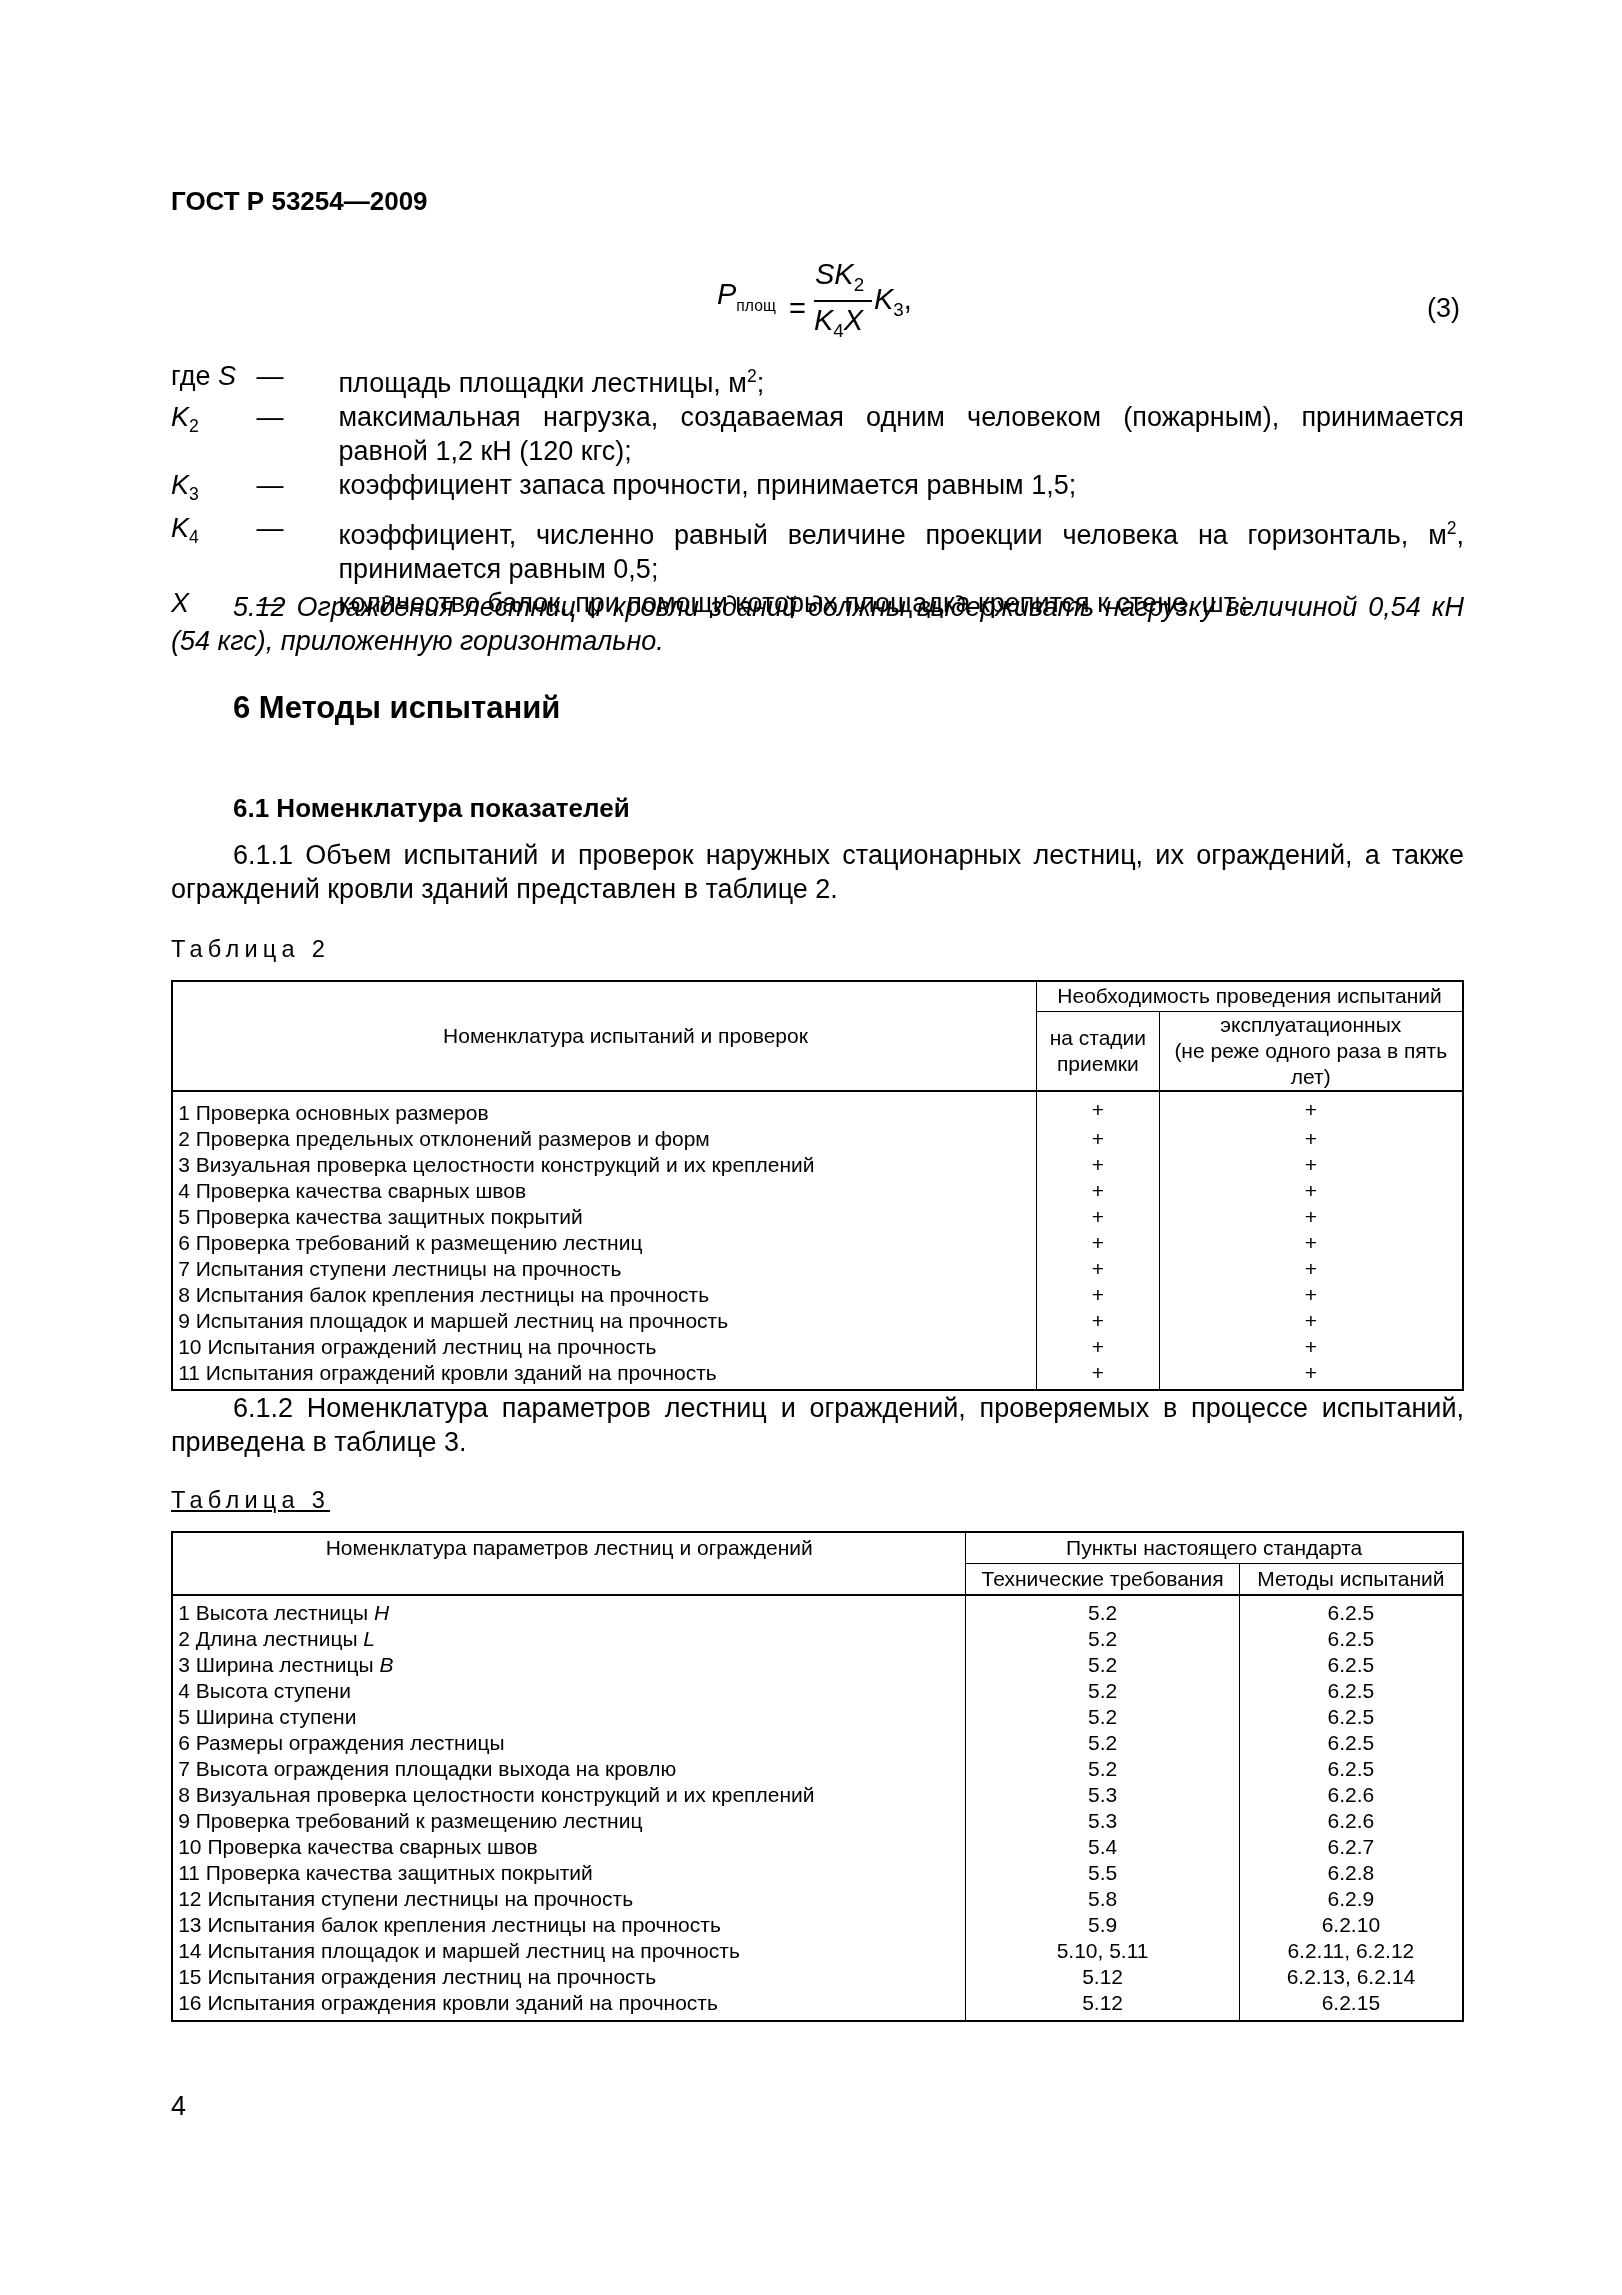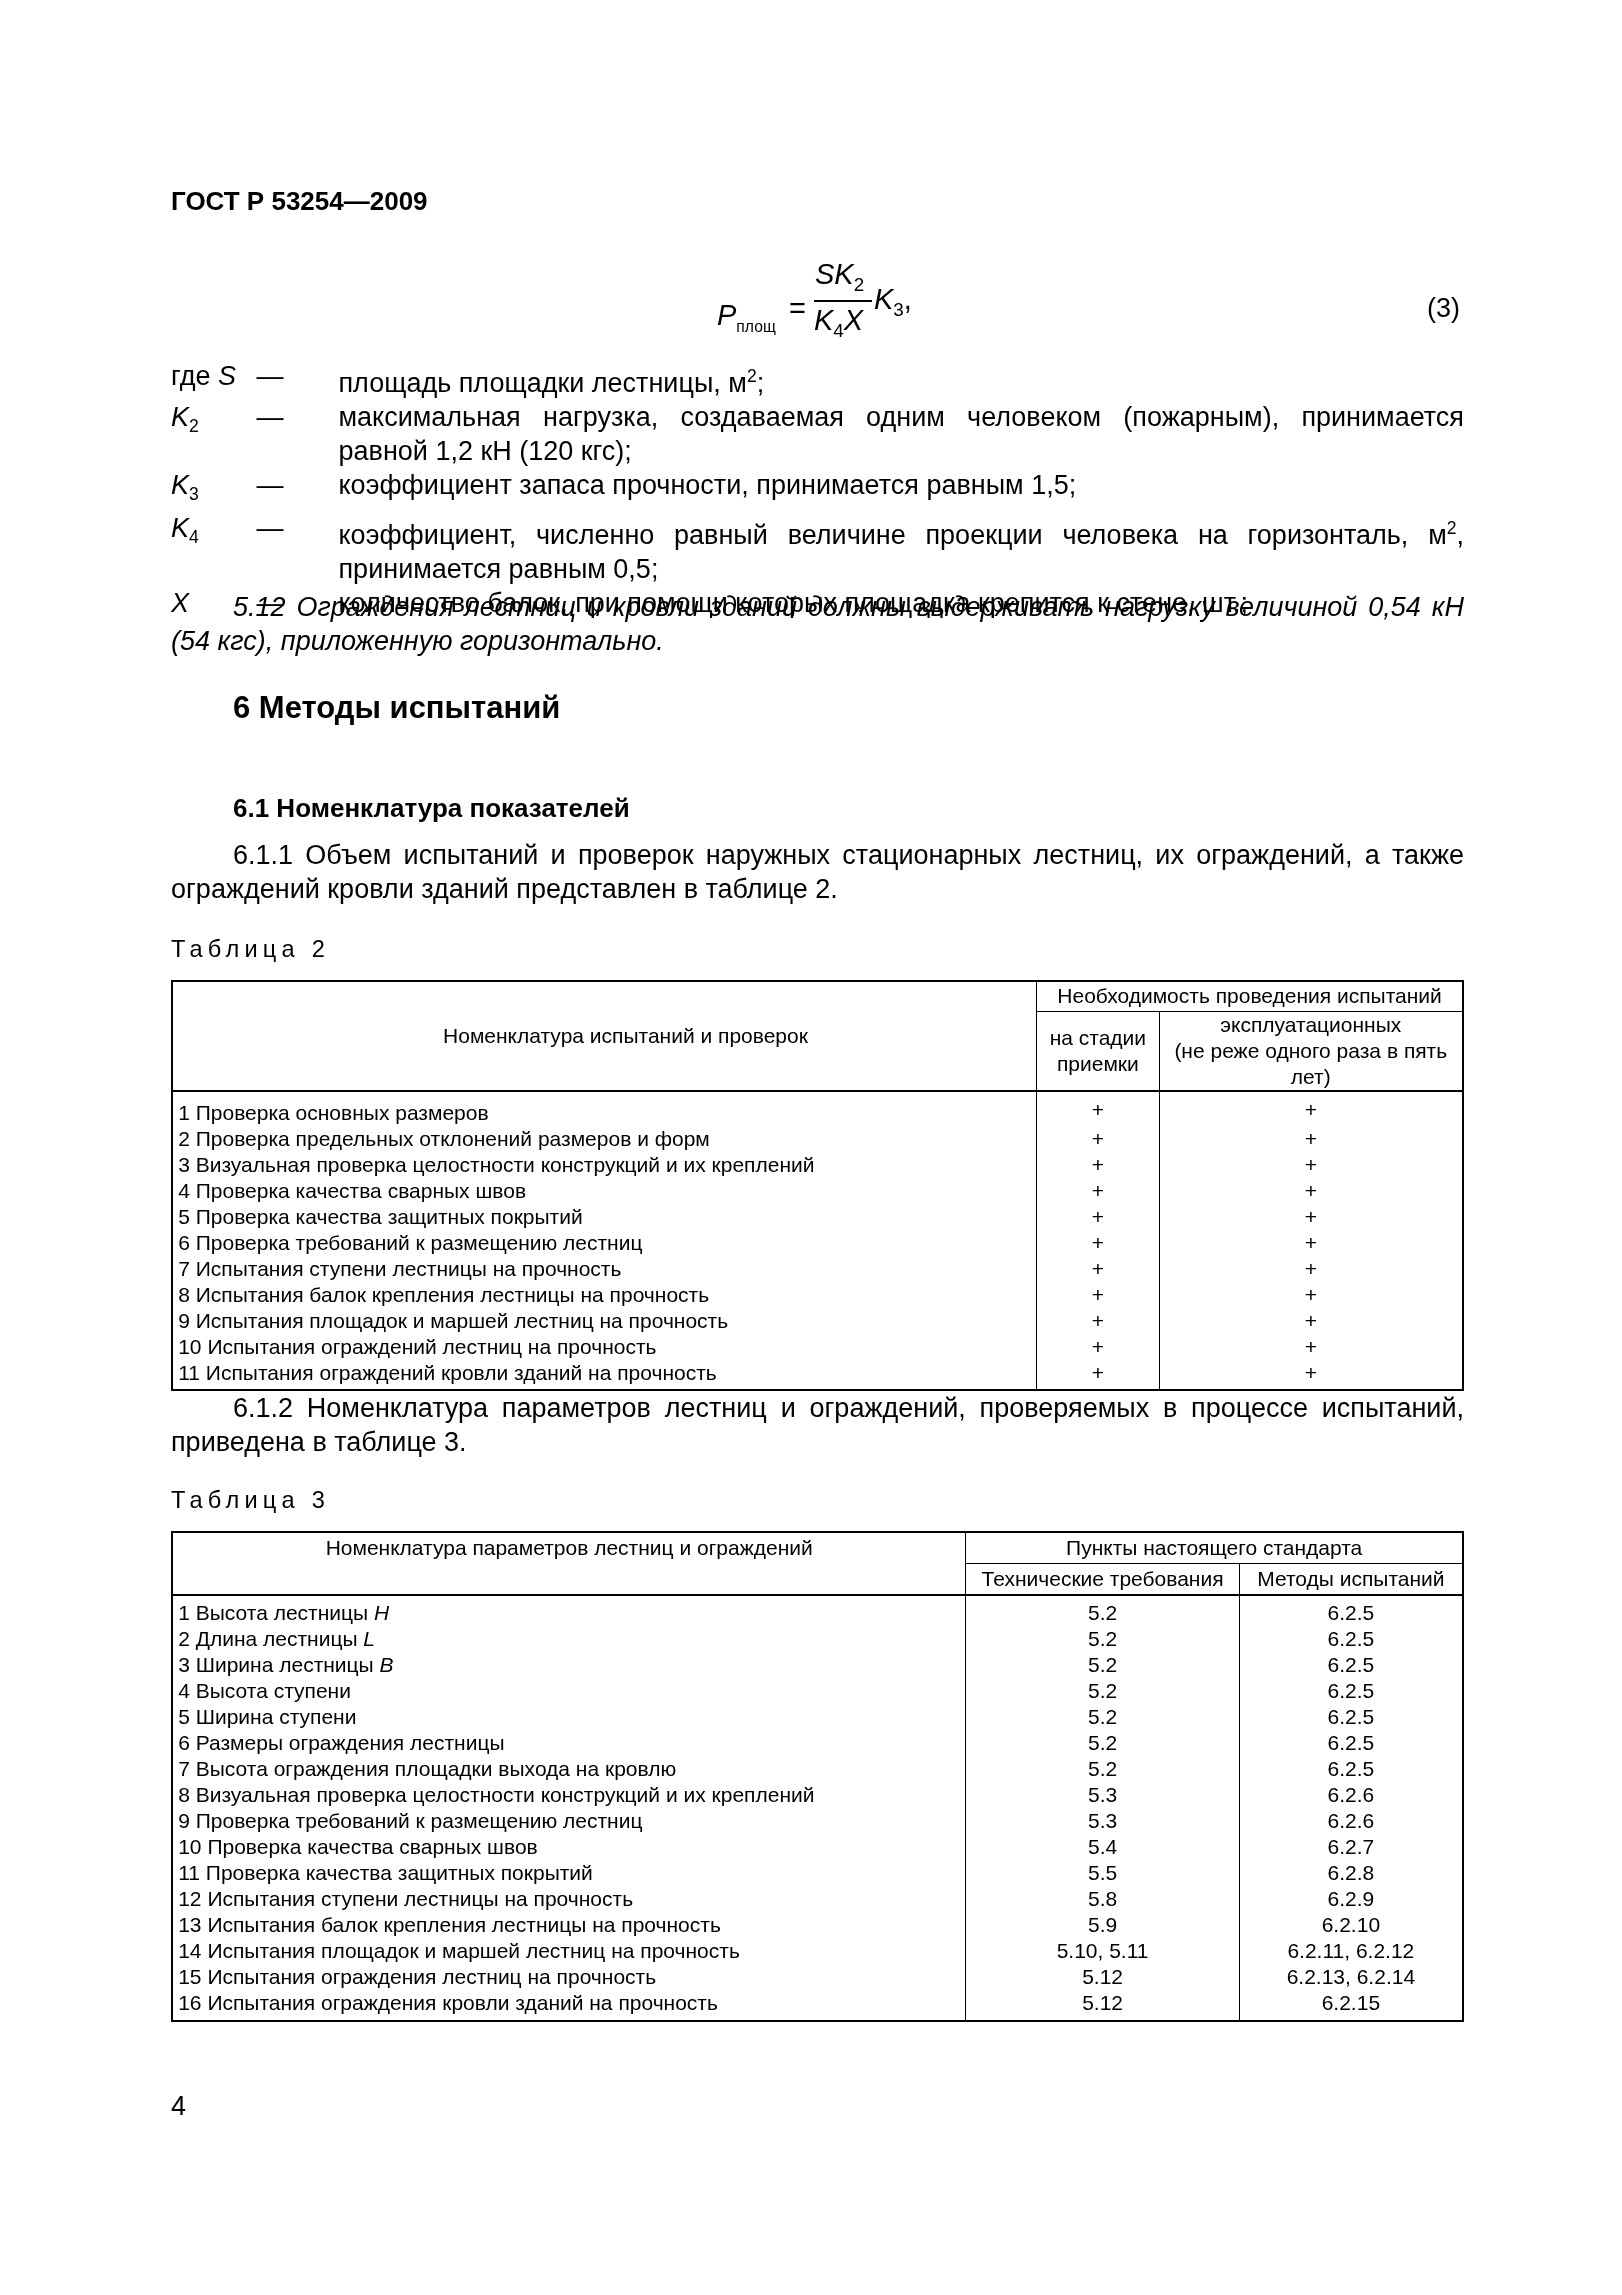--- a/index.html
+++ b/index.html
@@ -36,21 +36,21 @@
   .t3 tbody td.c { text-align:center; }
   .pagenum { left:171px; top:2091px; font-size:27px; }
   sub, sup { font-size:65%; }
 </style>
 </head>
 <body>
 
 <div class="abs hdr">ГОСТ Р 53254—2009</div>
 
 <div class="abs formula">
-  <span class="abs" style="left:0;top:41px;text-align:right;"><i>P</i><sub style="font-size:15.7px;">площ</sub></span>
+  <span class="abs" style="left:0;top:20px;text-align:right;"><i>P</i><sub style="font-size:15.7px;">площ</sub></span>
   <span class="abs" style="left:72px;top:34px;">=</span>
   <span class="abs" style="left:98px;top:0px;"><i>S</i><i>K</i><sub>2</sub></span>
   <div class="abs" style="left:97px;top:42px;width:58px;height:2px;background:#000;"></div>
   <span class="abs" style="left:97px;top:46px;"><i>K</i><sub>4</sub><i>X</i></span>
   <span class="abs" style="left:157px;top:25px;"><i>K</i><sub>3</sub><span>,</span></span>
 </div>
 <div class="abs eqno">(3)</div>
 
 <div class="abs defs">
   <div class="defrow">
@@ -154,21 +154,21 @@
       <tr>
         <td style="padding-bottom:3.9px;">11 Испытания ограждений кровли зданий на прочность</td>
         <td class="c" style="padding-bottom:3.9px;">+</td>
         <td class="c" style="padding-bottom:3.9px;">+</td>
       </tr>
     </tbody>
 </table>
 
 <div class="abs para indent" style="top:1391px;">6.1.2 Номенклатура параметров лестниц и ограждений, проверяемых в процессе испытаний, приведена в таблице 3.</div>
 
-<div class="abs tcap" style="top:1487px;">Таблица 3</div>
+<div class="abs tcap" style="top:1487px;text-decoration:underline;">Таблица 3</div>
 
 <table class="t3">
   <thead>
     <tr>
       <th class="hc" rowspan="2" style="width:782px;vertical-align:top;">Номенклатура параметров лестниц и ограждений</th>
       <th class="hc" colspan="2">Пункты настоящего стандарта</th>
     </tr>
     <tr>
       <th class="hc" style="width:262px;">Технические требования</th>
       <th class="hc">Методы испытаний</th>

